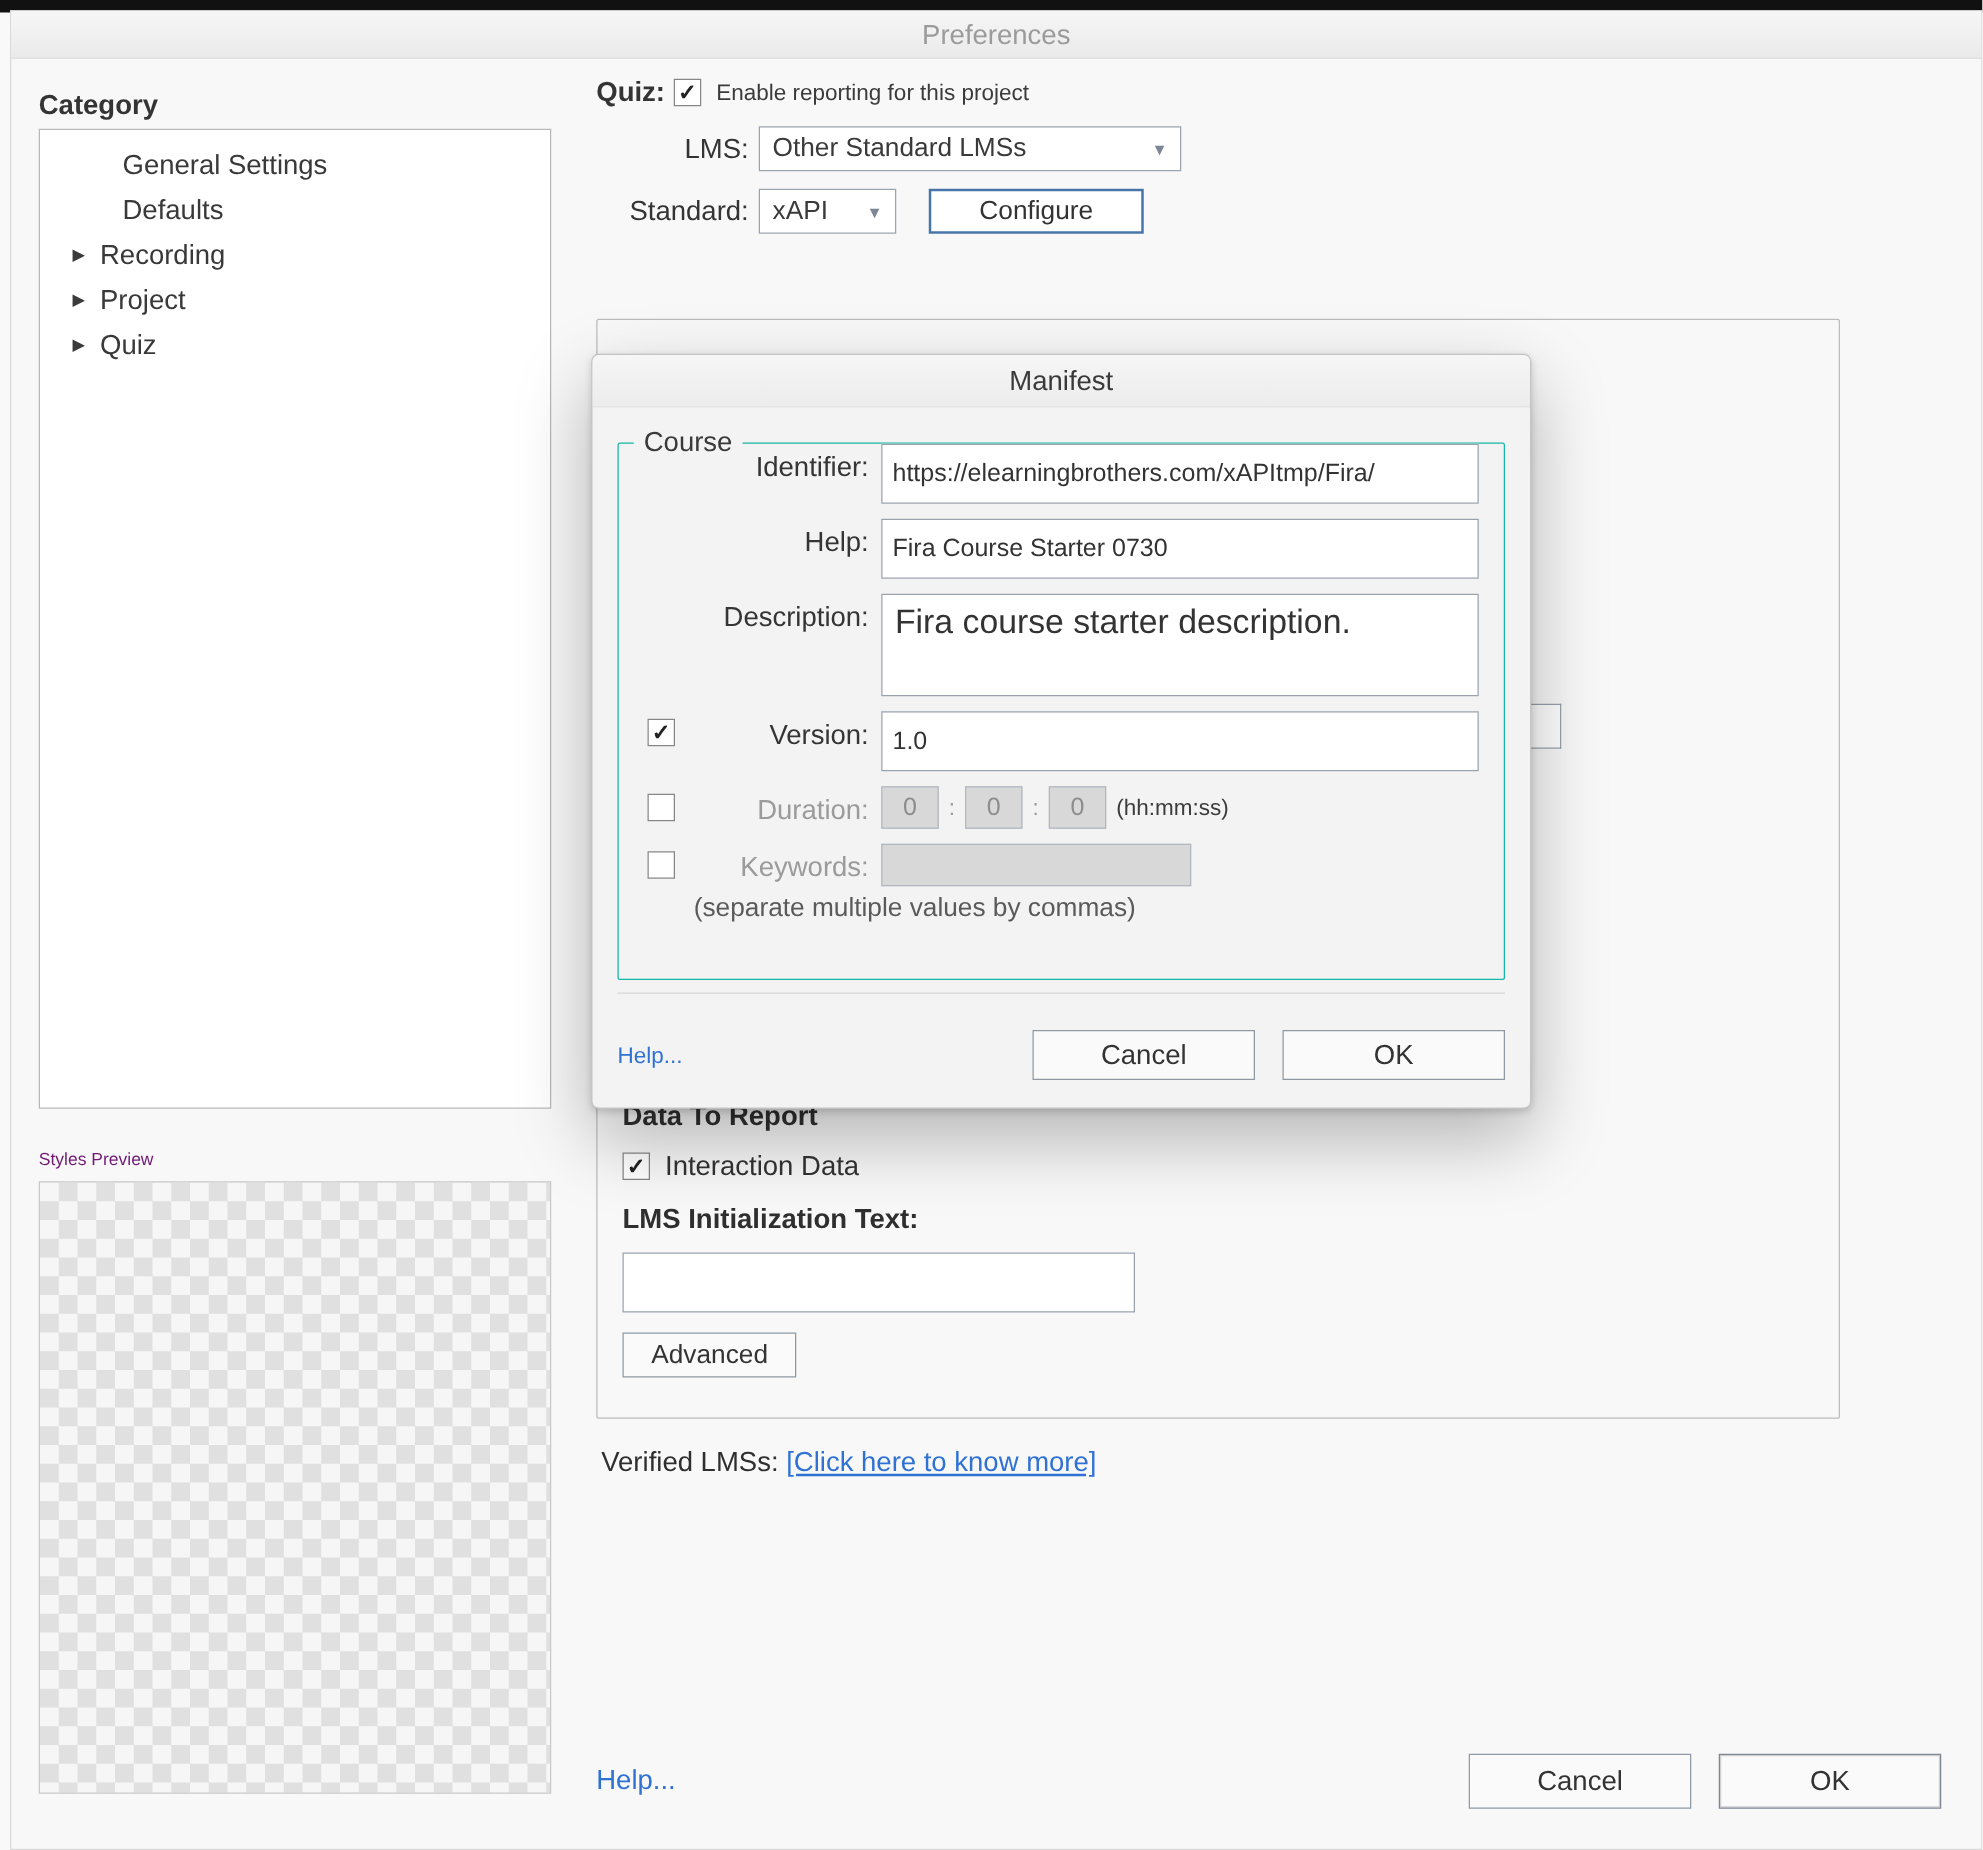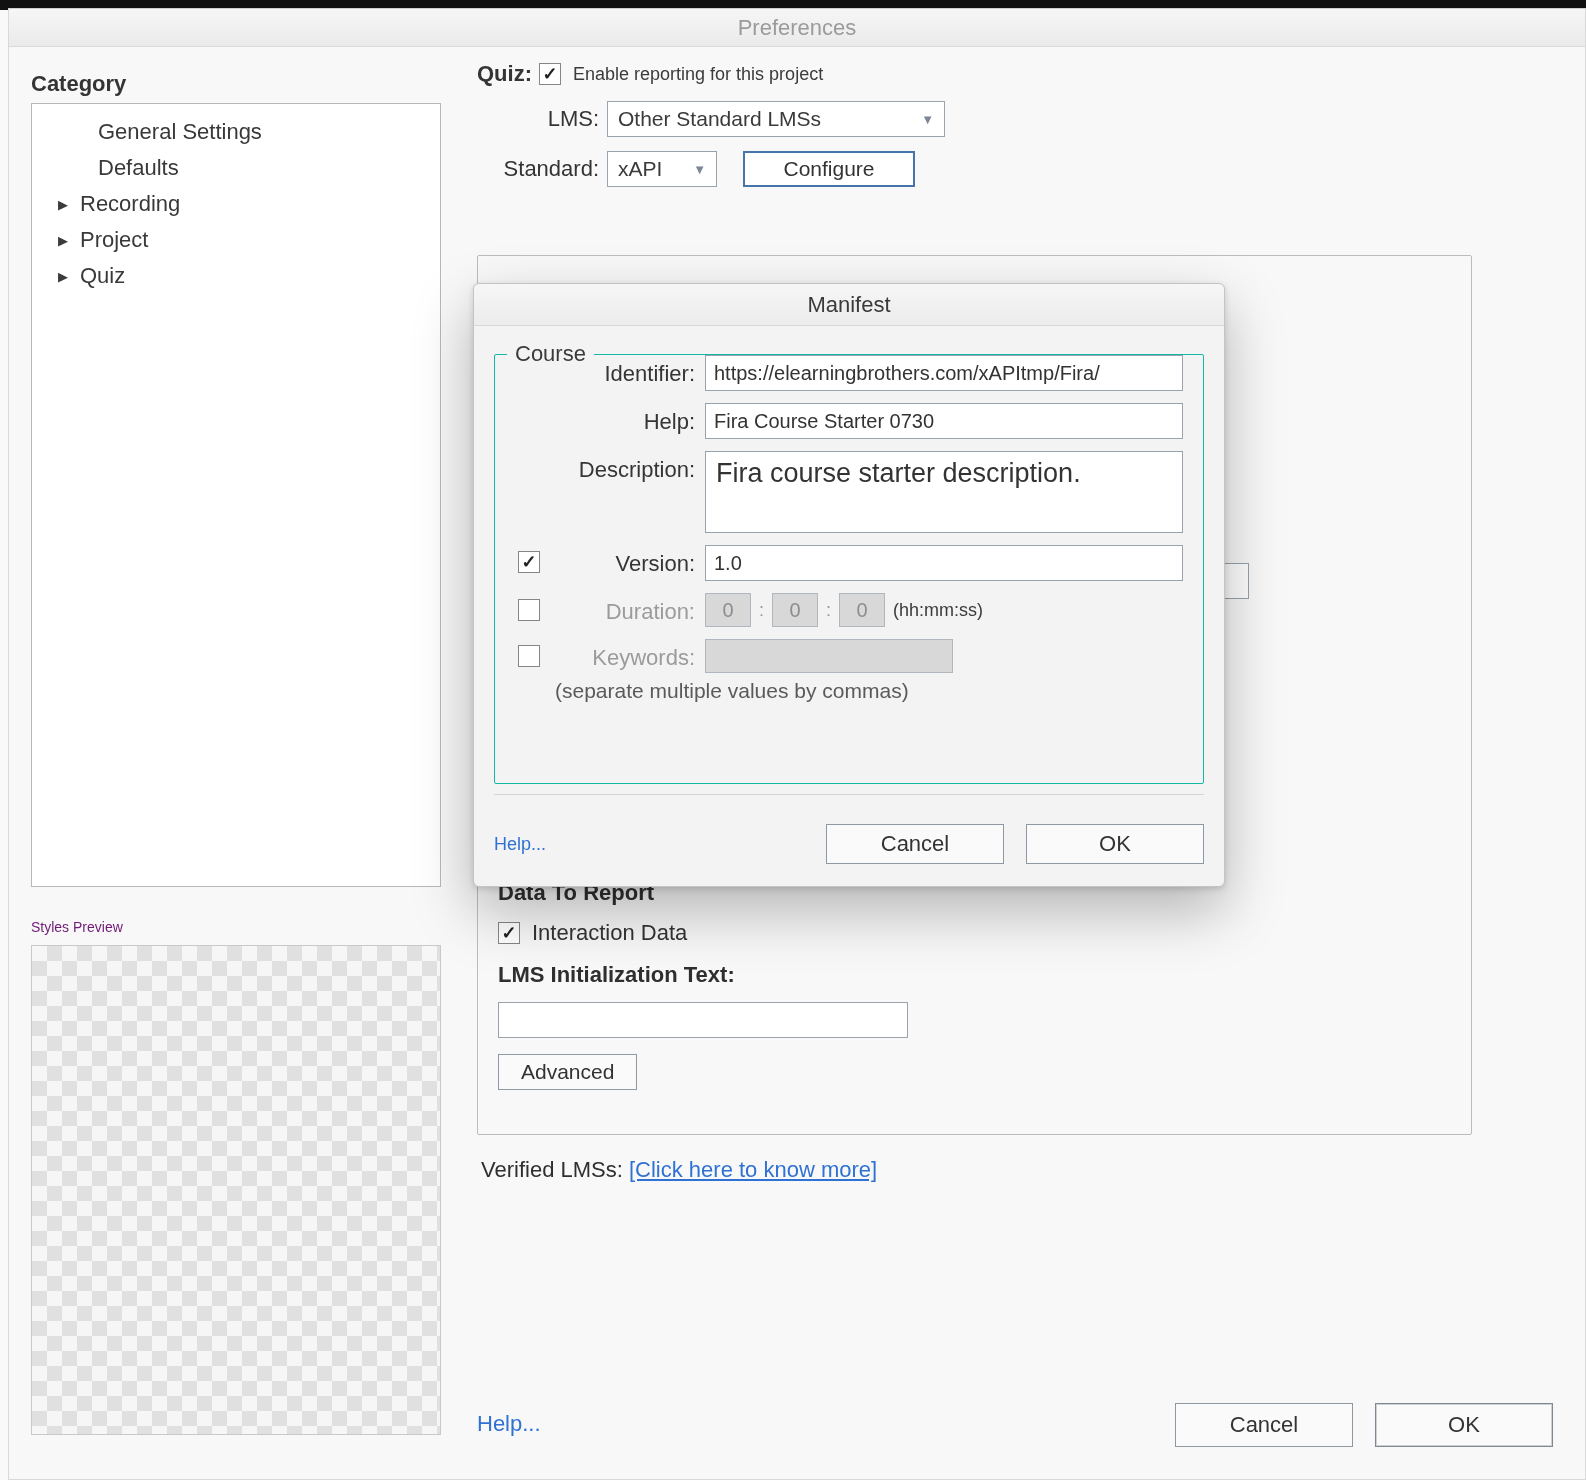--- a/index.html
+++ b/index.html
@@ -64,21 +64,21 @@
   .btn.outlined { border:2px solid #4875a9; background:#fff; }
 
   
   .big-panel {
     position:absolute; left:468px; top:208px; width:995px; height:880px;
     border:1px solid #bcbcbc; border-radius:2px;
   }
   .lower-block { position:absolute; left:20px; top:624px; right:20px; color:#333; }
   .section-title { font-weight:700; font-size:22px; color:#2f2f2f; margin-bottom:14px; }
   .plain-row { display:flex; align-items:center; margin-bottom:16px; font-size:22px; }
-  .text-input { border:1px solid #99a2ad; background:#fff; height:36px; padding:0 8px; font-size:20px; color:#333; }
+  .text-input { border:1px solid #99a2ad; background:#fff; height:48px; padding:0 8px; font-size:20px; color:#333; }
 
   
   .verified-line { position:absolute; left:472px; top:1110px; font-size:22px; color:#2f2f2f; }
   .link { color:#2f72d4; text-decoration:underline; }
 
   
   .bottom-help { position:absolute; left:468px; bottom:42px; color:#2f72d4; font-size:22px; }
   .bottom-btns { position:absolute; right:32px; bottom:32px; display:flex; gap:22px; }
   .bottom-btns .btn { width:178px; height:44px; font-size:22px; }
 

